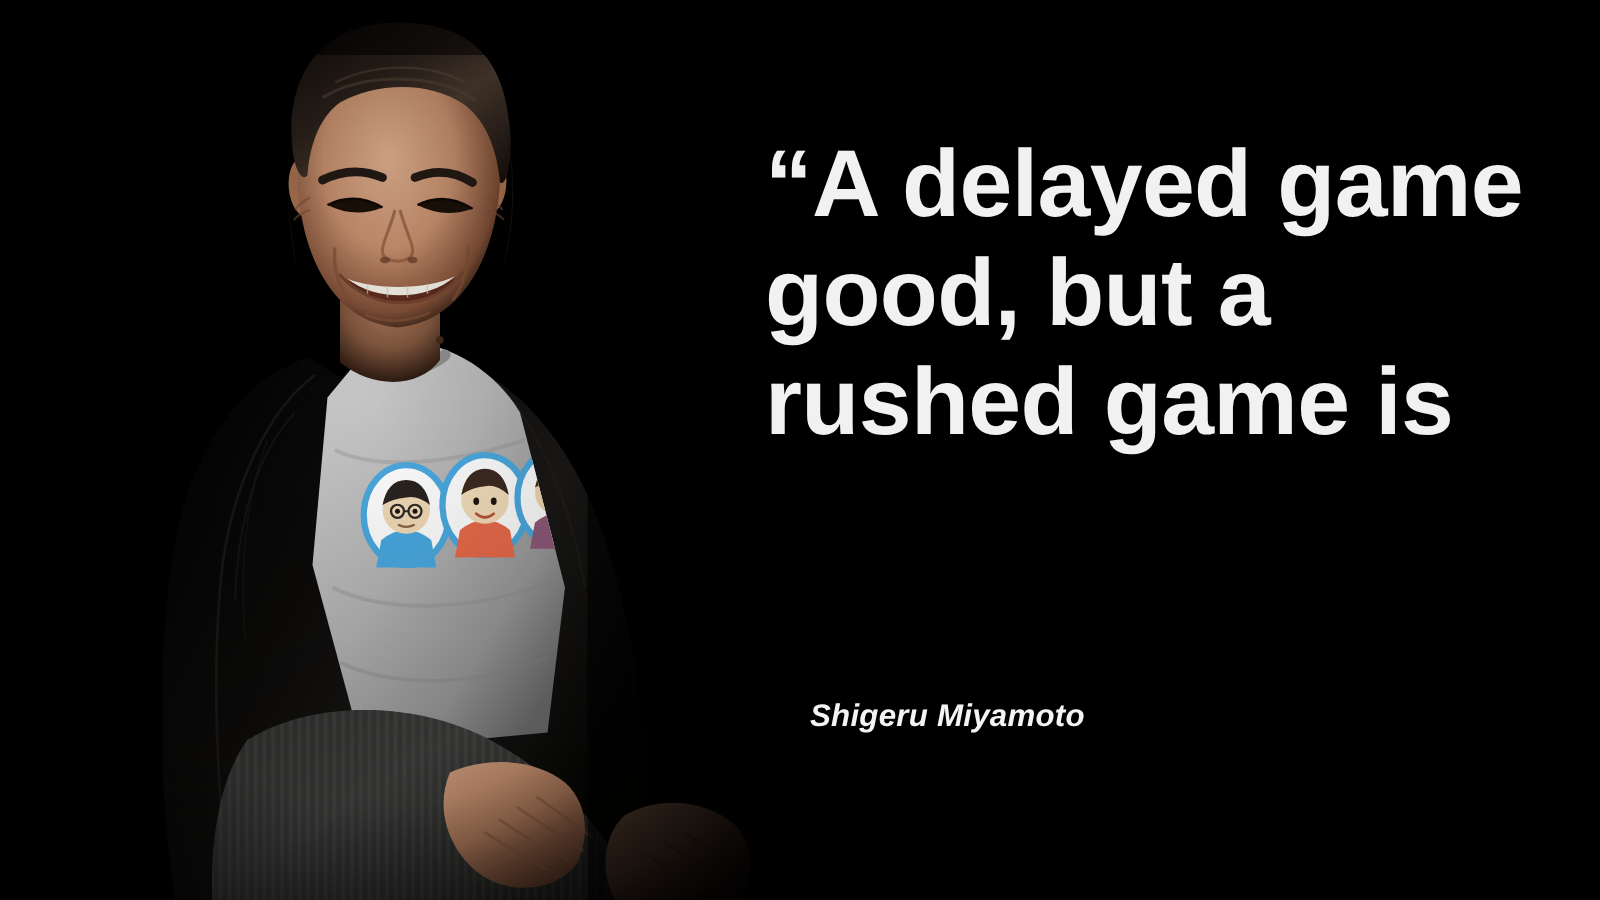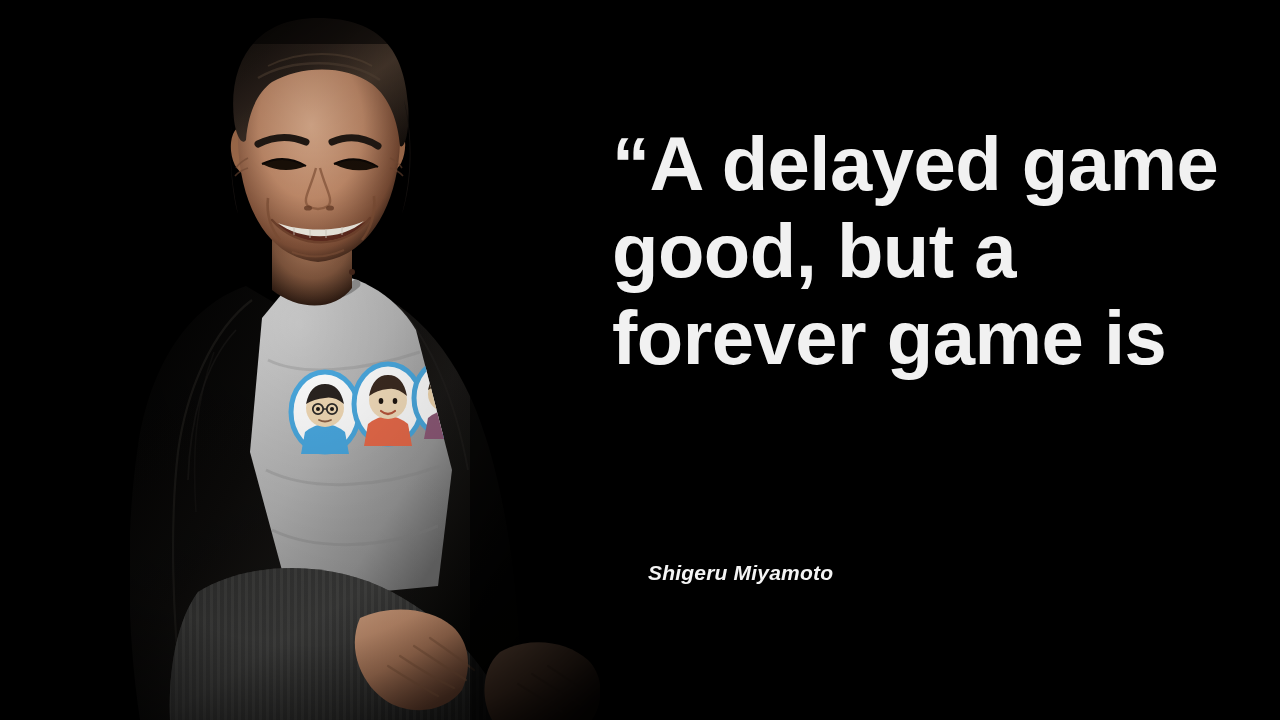--- a/index.html
+++ b/index.html
@@ -26,41 +26,40 @@
     overflow:hidden;
   }
   #portrait svg { display:block; width:600px; height:720px; }
 
   
   #quote-block {
     position:absolute;
     left:612px;
     top:104px;
     width:600px;
-    margin-top:16px;
   }
   .quote-line {
     display:block;
     color:#f1f1f1;
     font-family:"Liberation Sans", sans-serif;
     font-weight:bold;
     font-size:76px;
     line-height:87px;
     letter-spacing:-0.5px;
     white-space:pre;
   }
   #attribution {
     position:absolute;
     left:648px;
     top:558px;
     color:#f4f4f4;
     font-family:"Liberation Sans", sans-serif;
     font-weight:bold;
     font-style:italic;
-    font-size:21px;
+    font-size:25px;
     line-height:30px;
     letter-spacing:0.2px;
     white-space:pre;
   }
 </style>
 </head>
 <body>
 
 <div id="stage">
 
@@ -237,18 +236,18 @@
       <rect x="0" y="0" width="600" height="720" fill="url(#vign)"></rect>
       <rect x="0" y="0" width="130" height="720" fill="#000" opacity=".88"></rect>
       <rect x="470" y="0" width="130" height="720" fill="#000" opacity=".6"></rect>
       <rect x="0" y="0" width="600" height="44" fill="#000" opacity=".55"></rect>
     </svg>
   </div>
 
   <div id="quote-block">
     <span class="quote-line">“A delayed game</span>
     <span class="quote-line">good, but a</span>
-    <span class="quote-line">forever game is</span>
+    <span class="quote-line">rushed game is</span>
   </div>
 
   <div id="attribution">Shigeru Miyamoto</div>
 
 </div>
 
 </body></html>

